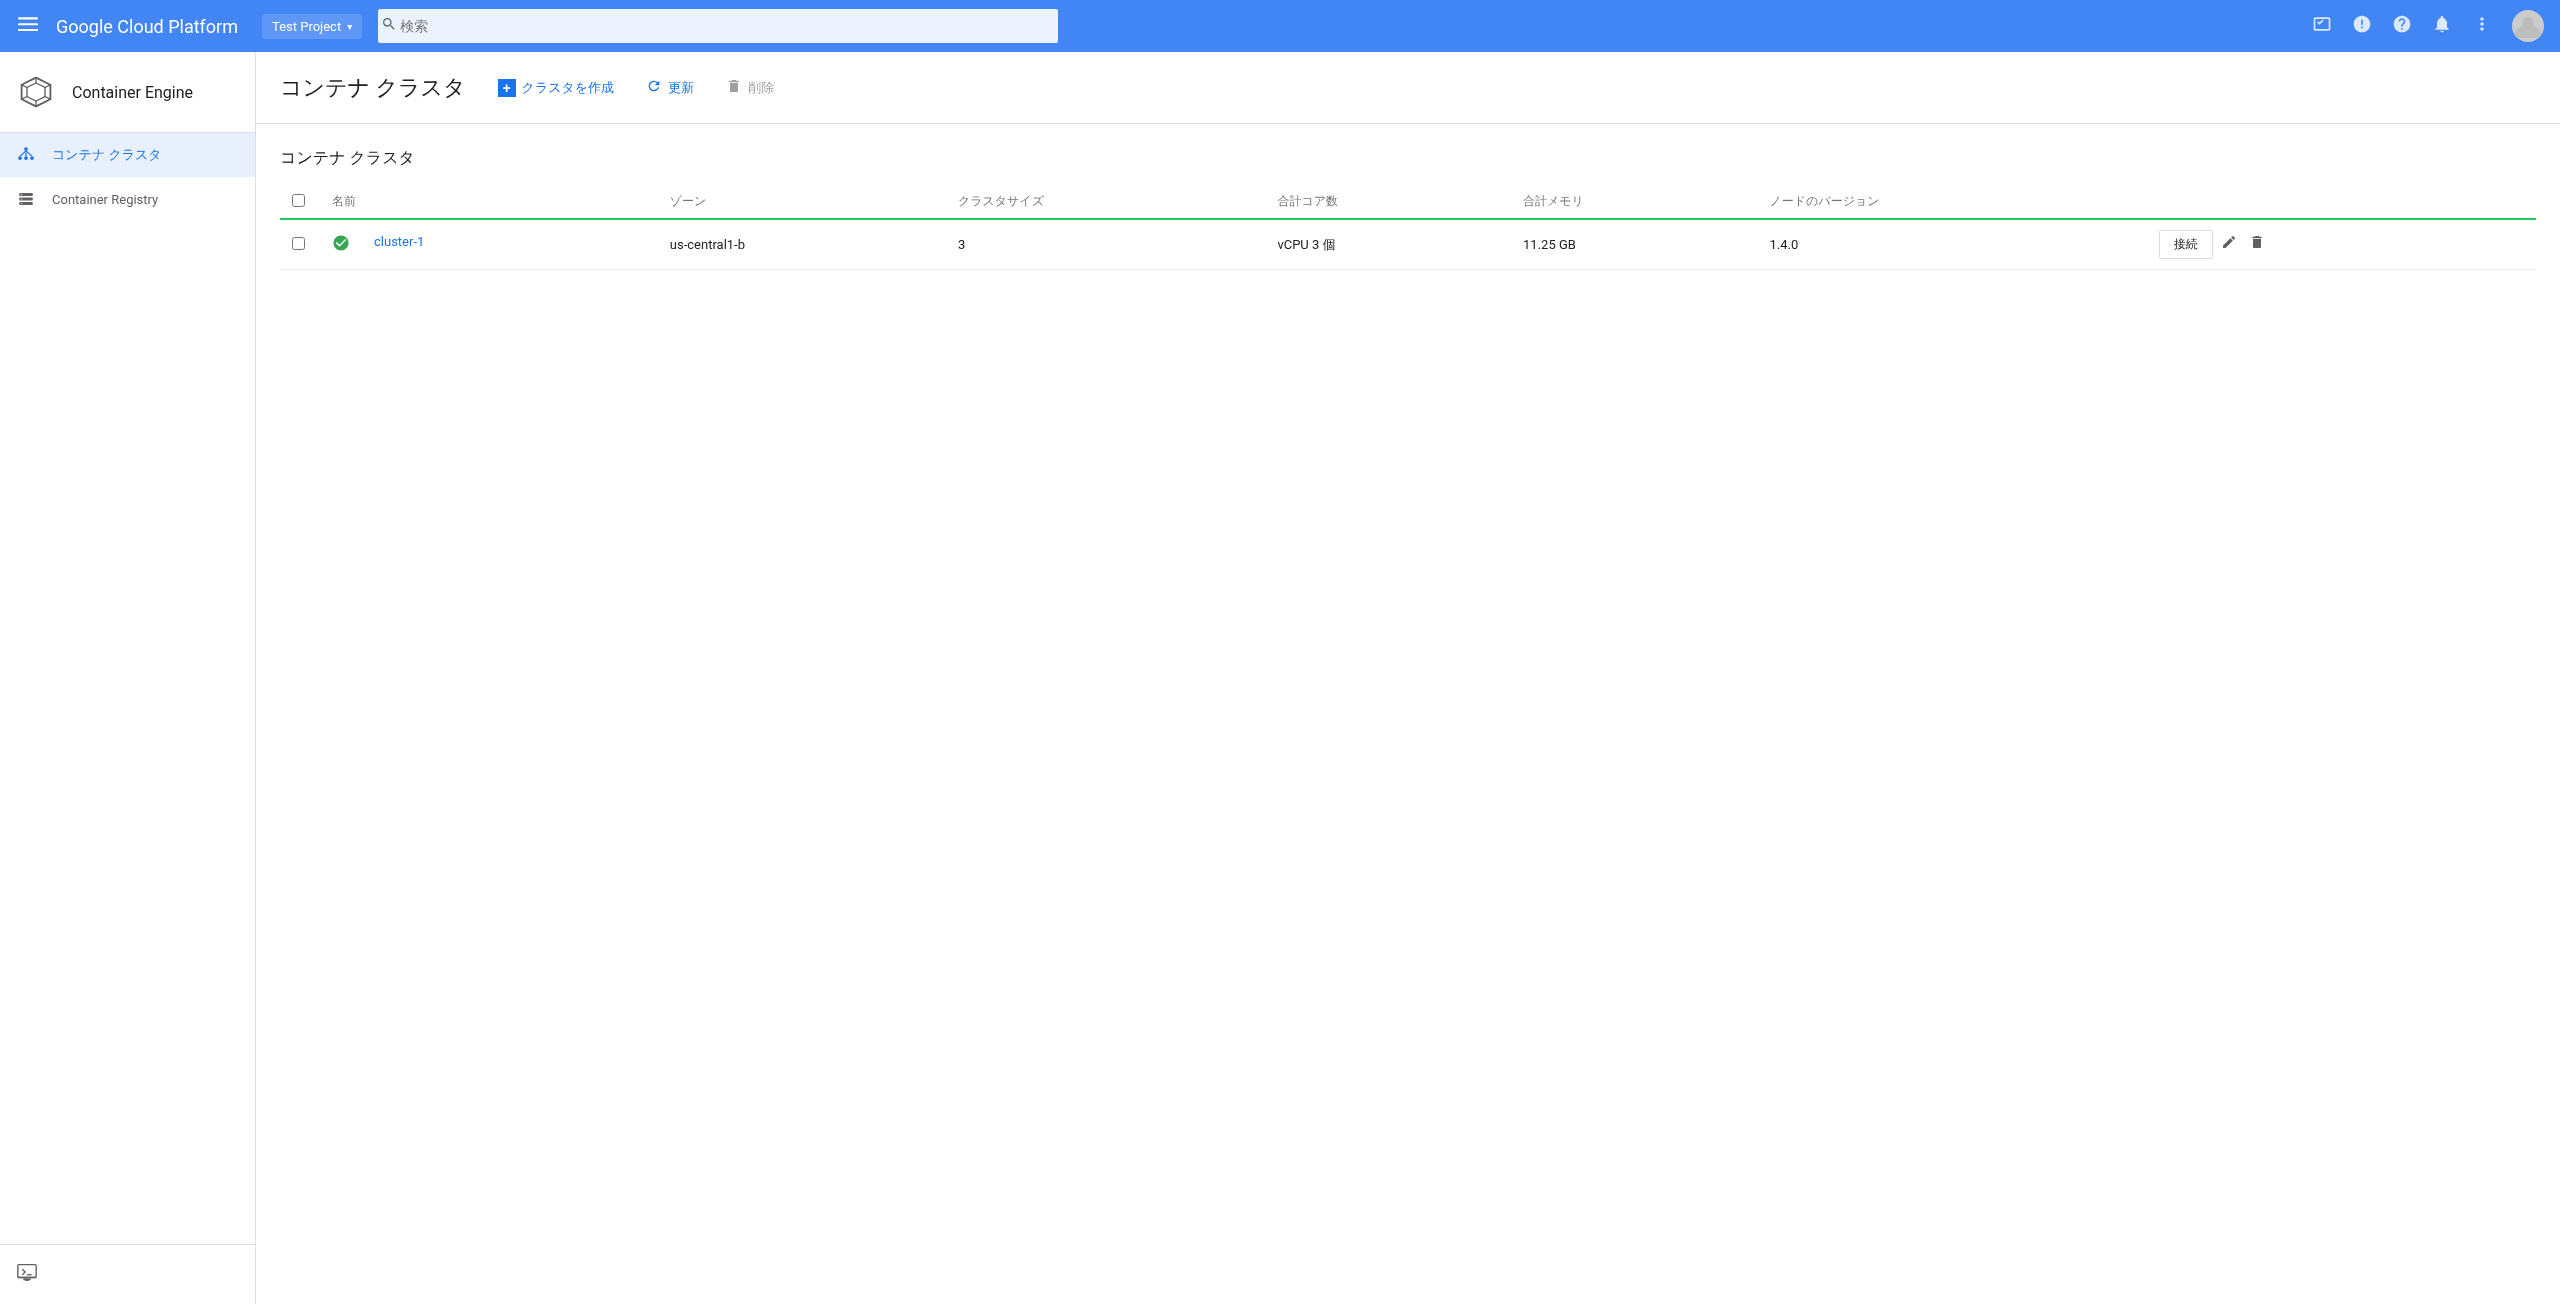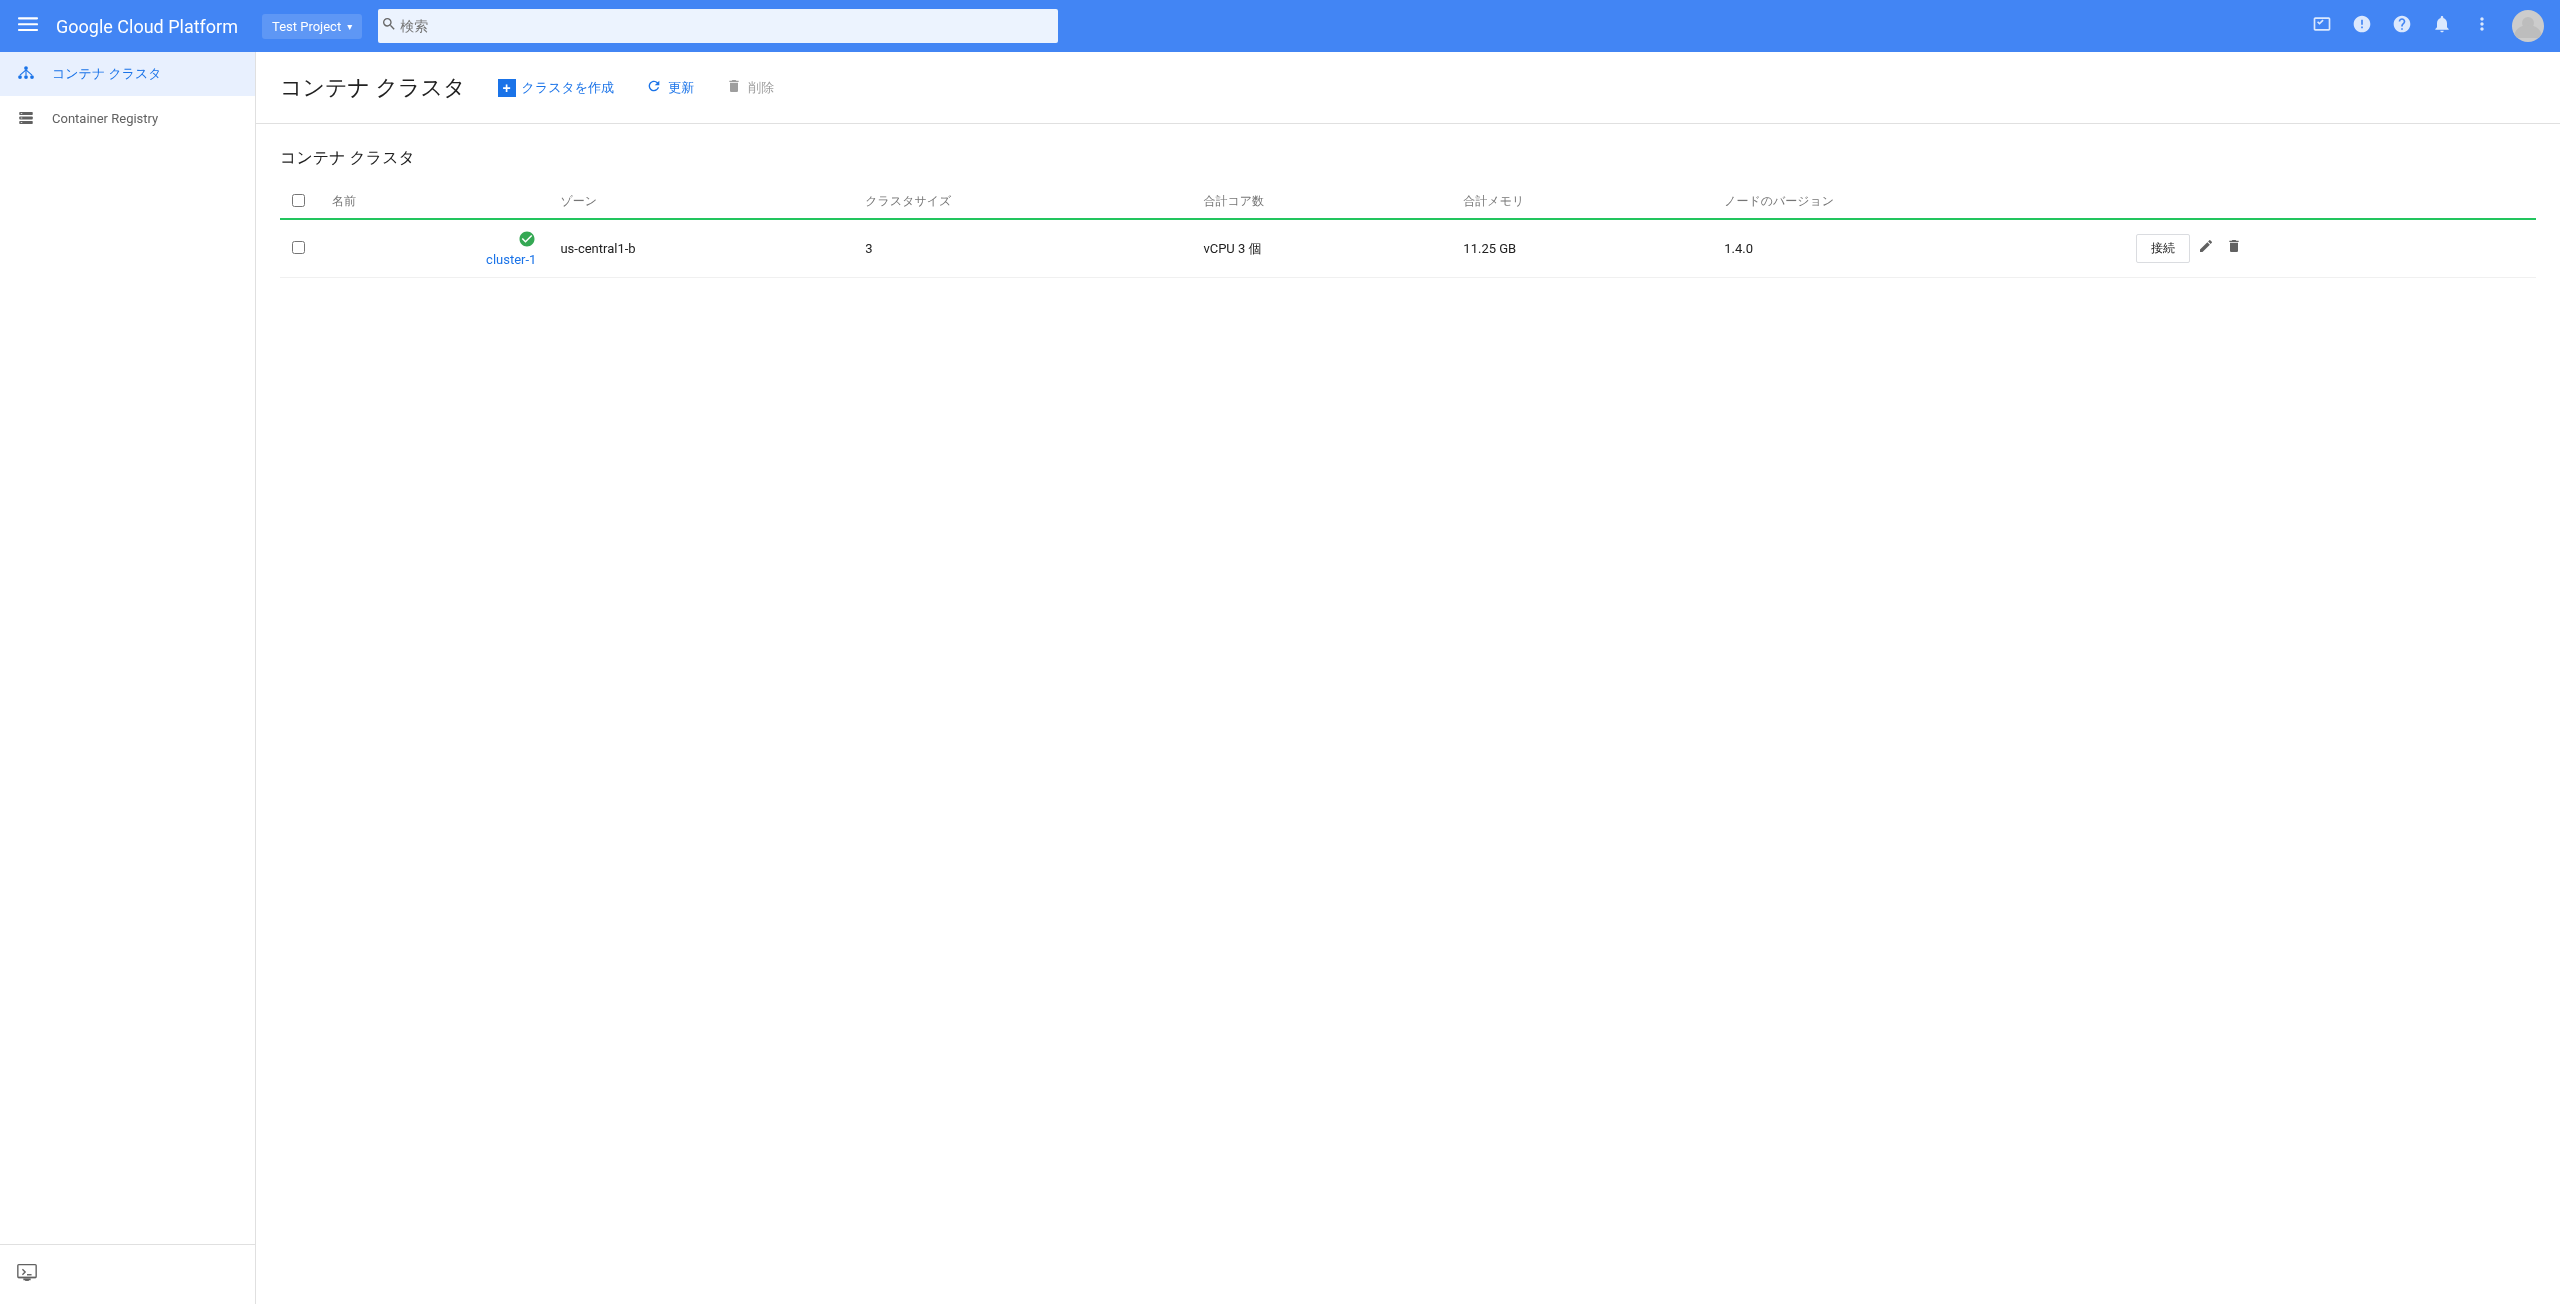--- a/index.html
+++ b/index.html
@@ -260,23 +260,22 @@
       color: #1a73e8;
       text-decoration: none;
       cursor: pointer;
     }
     .status-icon {
       color: #34a853;
       font-size: 16px;
     }
     .name-cell {
       display: flex;
-      align-items: flex-end;
-      gap: 0;
-      flex-direction: column;
+      align-items: flex-start;
+      gap: 24px;
     }
     .connect-btn {
       border: 1px solid #dadce0;
       background: white;
       color: #212121;
       padding: 5px 14px;
       border-radius: 2px;
       cursor: pointer;
       font-size: 12px;
     }
@@ -360,20 +359,35 @@
         <circle cx="16" cy="13" r="6" fill="#bdbdbd"></circle>
         <path d="M2 28c0-8 6-13 14-13s14 5 14 13" fill="#bdbdbd"></path>
       </svg>
     </div>
   </div>
 </div>
 
 <div class="main-layout">
 
   <div class="sidebar">
+    <div class="sidebar-header">
+      <div class="sidebar-header-icon ce-icon">
+        <svg width="36" height="36" viewBox="0 0 40 40" fill="none">
+          <polygon points="20,4 36,12 36,28 20,36 4,28 4,12" fill="none" stroke="#616161" stroke-width="2"></polygon>
+          <polygon points="20,10 30,15 30,25 20,30 10,25 10,15" fill="none" stroke="#616161" stroke-width="1.5"></polygon>
+          <line x1="20" y1="4" x2="20" y2="10" stroke="#616161" stroke-width="1.5"></line>
+          <line x1="36" y1="12" x2="30" y2="15" stroke="#616161" stroke-width="1.5"></line>
+          <line x1="36" y1="28" x2="30" y2="25" stroke="#616161" stroke-width="1.5"></line>
+          <line x1="20" y1="36" x2="20" y2="30" stroke="#616161" stroke-width="1.5"></line>
+          <line x1="4" y1="28" x2="10" y2="25" stroke="#616161" stroke-width="1.5"></line>
+          <line x1="4" y1="12" x2="10" y2="15" stroke="#616161" stroke-width="1.5"></line>
+        </svg>
+      </div>
+      <span class="sidebar-header-title">Container Engine</span>
+    </div>
 
     <div class="sidebar-nav-item active">
       <span class="sidebar-nav-icon">
         <svg width="18" height="18" viewBox="0 0 24 24" fill="#1a73e8">
           <circle cx="12" cy="4" r="2.5"></circle>
           <circle cx="4" cy="16" r="2.5"></circle>
           <circle cx="20" cy="16" r="2.5"></circle>
           <circle cx="12" cy="16" r="2.5"></circle>
           <line x1="12" y1="6.5" x2="4" y2="13.5" stroke="#1a73e8" stroke-width="1.5"></line>
           <line x1="12" y1="6.5" x2="20" y2="13.5" stroke="#1a73e8" stroke-width="1.5"></line>

